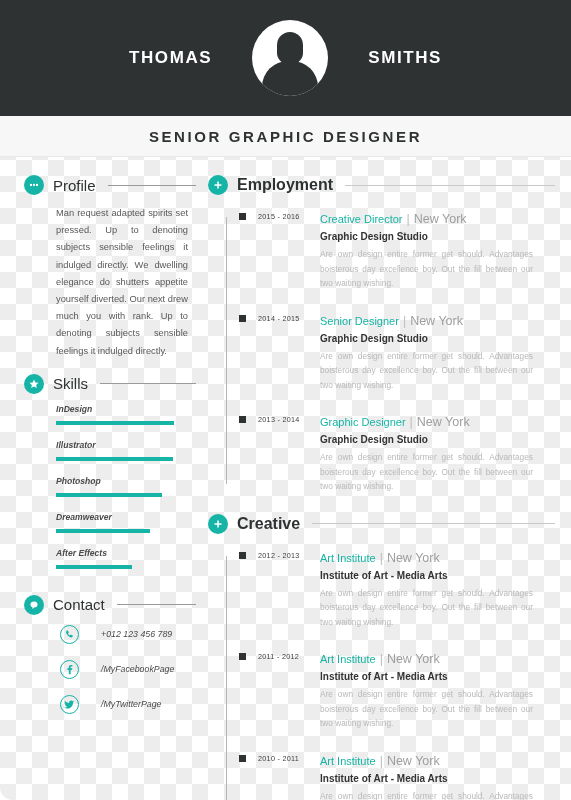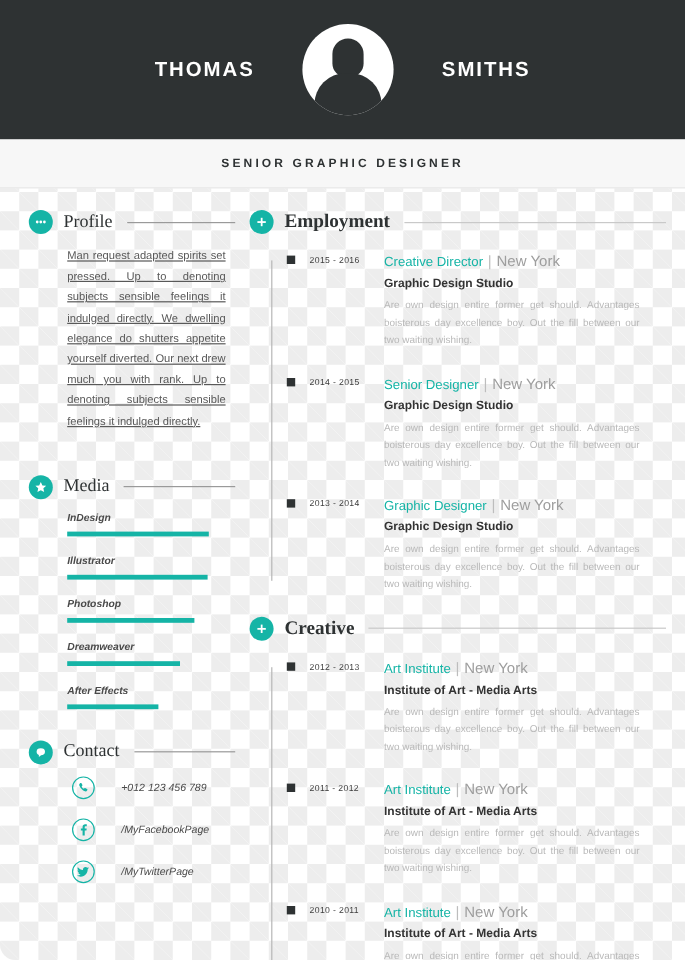--- a/index.html
+++ b/index.html
@@ -41,49 +41,48 @@
   .avatar .body{
     position:absolute;left:50%;top:41px;transform:translateX(-50%);
     width:56px;height:44px;border-radius:26px 26px 6px 6px;background:#2e3233;
   }
   .subtitle-band{
     height:40px;background:#f7f7f7;
     display:flex;align-items:center;justify-content:center;
     border-bottom:1px solid #e8e8e8;
   }
   .subtitle-band span{
-    font-size:10px;font-weight:bold;letter-spacing:2.6px;color:#2e3233;
+    font-size:15px;font-weight:bold;letter-spacing:2.6px;color:#2e3233;
   }
 
   
   .content{display:flex;padding-top:18px;}
   .left{width:196px;flex:0 0 196px;padding-left:24px;box-sizing:border-box;}
   .right{flex:1;padding-left:12px;padding-right:16px;box-sizing:border-box;}
 
   
   .sec-head{display:flex;align-items:center;margin-bottom:10px;}
   .sec-icon{
     width:20px;height:20px;border-radius:50%;background:#15b4a6;
     display:flex;align-items:center;justify-content:center;flex:0 0 auto;
     color:#ffffff;
   }
   .sec-icon svg{display:block;}
   .sec-title{
     font-size:15px;color:#2e3233;margin-left:9px;white-space:nowrap;
     font-weight:normal;
-    font-family:Liberation Serif, serif;
   }
   .sec-title.big{font-size:16px;font-weight:bold;}
   .sec-rule{flex:1;height:1px;background:#9a9a9a;margin-left:12px;}
   .sec-rule.light{background:#c9c9c9;}
 
   
   .profile-text{
     font-size:9.3px;line-height:1.85;color:#595959;text-align:justify;
-    padding-left:32px;padding-right:8px;margin:0 0 36px 0;text-decoration:underline;
+    padding-left:32px;padding-right:8px;margin:0 0 14px 0;
   }
 
   
   .skills{padding-left:32px;margin-bottom:26px;}
   .skill{margin-bottom:15px;}
   .skill-name{
     font-size:8.6px;font-style:italic;color:#4a4a4a;margin-bottom:7px;font-weight:bold;
   }
   .skill-track{height:4px;width:134px;}
   .skill-bar{height:4px;background:#15b4a6;}
@@ -164,21 +163,21 @@
         <div class="sec-rule"></div>
       </div>
       <p class="profile-text">Man request adapted spirits set pressed. Up to denoting subjects sensible feelings it indulged directly. We dwelling elegance do shutters appetite yourself diverted. Our next drew much you with rank. Up to denoting subjects sensible feelings it indulged directly.</p>
 
       <div class="sec-head">
         <div class="sec-icon">
           <svg width="12" height="12" viewBox="0 0 12 12" aria-hidden="true">
             <polygon points="6,1.6 7.35,4.5 10.5,4.85 8.15,6.95 8.8,10.1 6,8.5 3.2,10.1 3.85,6.95 1.5,4.85 4.65,4.5" fill="#ffffff"></polygon>
           </svg>
         </div>
-        <div class="sec-title">Media</div>
+        <div class="sec-title">Skills</div>
         <div class="sec-rule"></div>
       </div>
       <div class="skills">
         <div class="skill">
           <div class="skill-name">InDesign</div>
           <div class="skill-track">
             <div class="skill-bar" style="width: 88%;"></div>
           </div>
         </div>
         <div class="skill">

